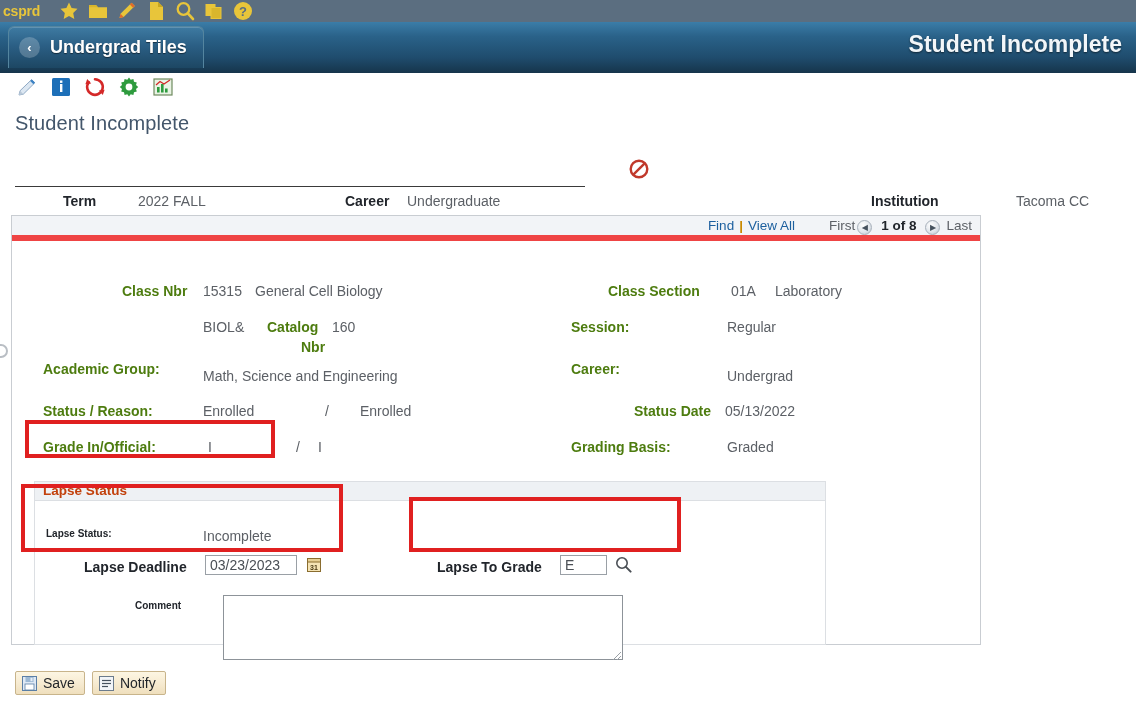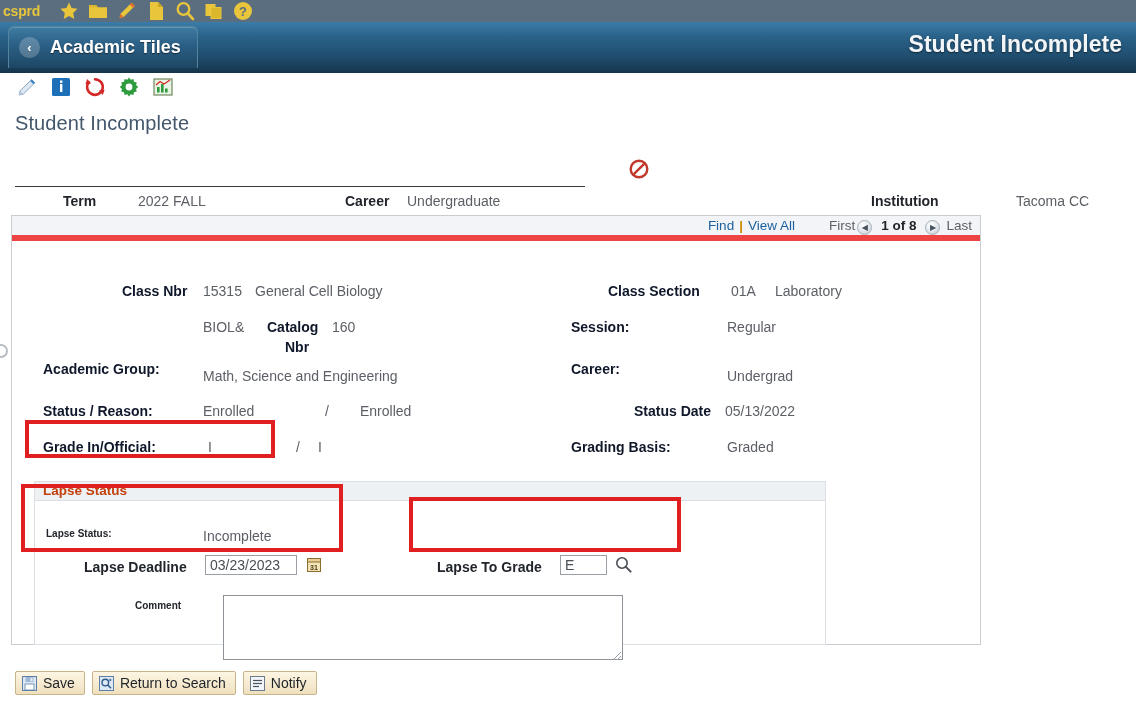--- a/index.html
+++ b/index.html
@@ -107,21 +107,21 @@
     width:15px; height:15px; border-radius:50%;
     background:radial-gradient(circle at 38% 32%, #ffffff 0%, #dfe4ea 58%, #b6bec7 100%);
     border:1px solid #a8b1bb; display:inline-flex; align-items:center; justify-content:center;
     margin:0 2px; position:relative; top:2px;
   }
   .arrowbtn i { font-style:normal; font-size:8px; color:#46525e; line-height:1; }
 
   
   .form { position:absolute; left:0; top:25px; width:968px; }
   .frow { position:absolute; font-size:14px; }
-  .fl { font-weight:bold; color:#0f172a; }
+  .fl { font-weight:bold; color:#4d7c0f; }
   .fv { color:#5c6066; }
 
   
   .grpbar {
     position:absolute; left:22px; top:240px; width:792px; height:19px;
     background:#eef1f4; border:1px solid #dcdfe3; border-bottom:none;
   }
   .grpbar span {
     position:absolute; left:8px; top:1px; font-size:13.5px; font-weight:bold; color:#c2410c;
   }
@@ -217,21 +217,21 @@
           <circle cx="10" cy="10" r="9" fill="#e8c53a"></circle>
           <text x="10" y="15" font-size="13" font-weight="bold" text-anchor="middle" fill="#5b6e80" font-family="Liberation Sans, sans-serif">?</text>
         </svg>
     </span>
   </div>
 
   <div class="headerband"></div>
 
   <div class="crumb">
     <span class="back">‹</span>
-    <span class="ctext">Academic Tiles</span>
+    <span class="ctext">Undergrad Tiles</span>
   </div>
   <div class="hdrtitle">Student Incomplete</div>
 
   <div class="pagetools">
     <span class="pt">
       <svg width="22" height="22" viewBox="0 0 22 22">
           <path d="M3 19l1.1-4.3L15.6 3.6l3.2 3.2L7.3 18.2z" fill="#dce7f2" stroke="#8fa9c4" stroke-width="1"></path>
           <path d="M14.2 5l3.2 3.2 1.6-1.6-3.2-3.2z" fill="#3b82c4"></path>
           <path d="M3 19l1.1-4.3 3.2 3.5z" fill="#b9c8d8"></path>
         </svg>
@@ -305,21 +305,21 @@
     </div>
 
     <div class="form">
 
       <span class="frow fl" style="left:110px; top:42px;">Class Nbr</span>
       <span class="frow fv" style="left:191px; top:42px;">15315</span>
       <span class="frow fv" style="left:243px; top:42px;">General Cell Biology</span>
 
       <span class="frow fv" style="left:191px; top:78px;">BIOL&amp;</span>
       <span class="frow fl" style="left:255px; top:78px;">Catalog</span>
-      <span class="frow fl" style="left:273px; top:98px;">Nbr</span>
+      <span class="frow fl" style="left:289px; top:98px;">Nbr</span>
       <span class="frow fv" style="left:320px; top:78px;">160</span>
 
       <span class="frow fl" style="left:31px; top:120px;">Academic Group:</span>
       <span class="frow fv" style="left:191px; top:127px;">Math, Science and Engineering</span>
 
       <span class="frow fl" style="left:31px; top:162px;">Status / Reason:</span>
       <span class="frow fv" style="left:191px; top:162px;">Enrolled</span>
       <span class="frow fv" style="left:313px; top:162px;">/</span>
       <span class="frow fv" style="left:348px; top:162px;">Enrolled</span>
 
@@ -396,31 +396,20 @@
         <svg width="15" height="15" viewBox="0 0 15 15">
             <rect x="0.5" y="0.5" width="14" height="14" fill="#dfe9f5" stroke="#5b7fa6" stroke-width="1"></rect>
             <rect x="3.5" y="1" width="8" height="5" fill="#9cb8d4"></rect>
             <rect x="3" y="8" width="9" height="6" fill="#fff" stroke="#5b7fa6" stroke-width=".8"></rect>
             <rect x="8.5" y="1.8" width="2" height="3.4" fill="#e9eff7"></rect>
           </svg>
       </span>
       <span>Save</span>
     </button>
 
-    <button class="pbtn">
-      <span>
-        <svg width="15" height="15" viewBox="0 0 15 15">
-            <rect x="0.5" y="0.5" width="14" height="14" fill="#dfe9f5" stroke="#5b7fa6" stroke-width="1"></rect>
-            <circle cx="6.3" cy="6.5" r="3.3" fill="none" stroke="#2f5d8c" stroke-width="1.4"></circle>
-            <line x1="8.8" y1="9" x2="12" y2="12.2" stroke="#2f5d8c" stroke-width="1.6"></line>
-            <path d="M10.5 2.4l2.4 1.5-2.4 1.5z" fill="#2f5d8c"></path>
-          </svg>
-      </span>
-      <span>Return to Search</span>
-    </button>
 
     <button class="pbtn">
       <span>
         <svg width="15" height="15" viewBox="0 0 15 15">
             <rect x="0.5" y="0.5" width="14" height="14" fill="#f2f5f9" stroke="#6b7b8c" stroke-width="1"></rect>
             <line x1="3" y1="4.5" x2="12" y2="4.5" stroke="#46525e" stroke-width="1.2"></line>
             <line x1="3" y1="7.5" x2="12" y2="7.5" stroke="#46525e" stroke-width="1.2"></line>
             <line x1="3" y1="10.5" x2="9" y2="10.5" stroke="#46525e" stroke-width="1.2"></line>
           </svg>
       </span>

